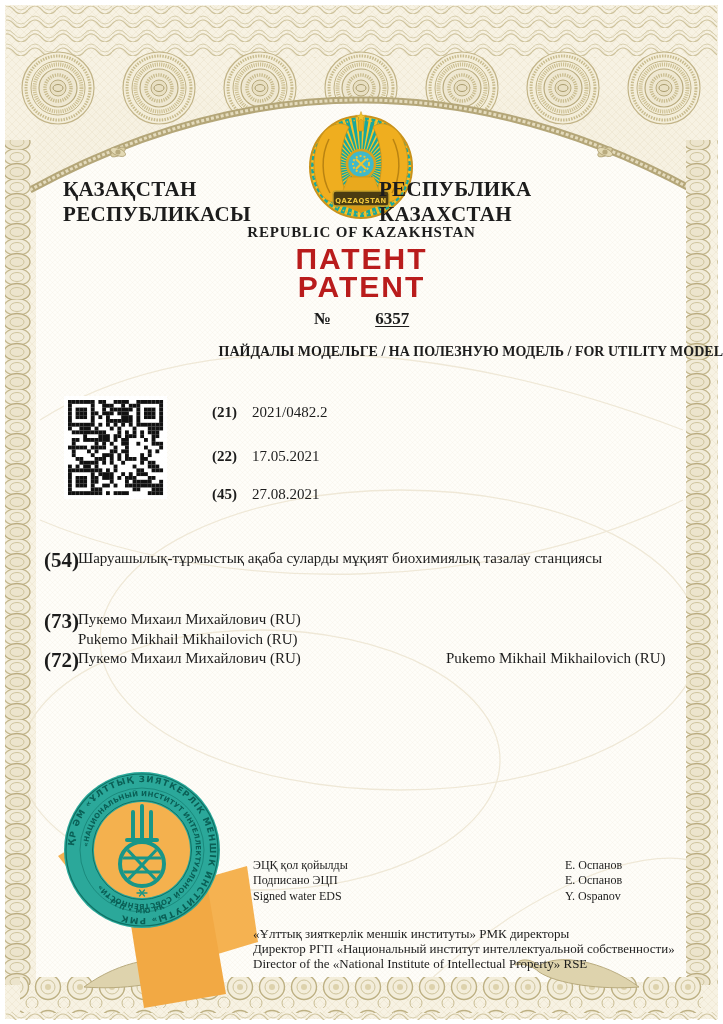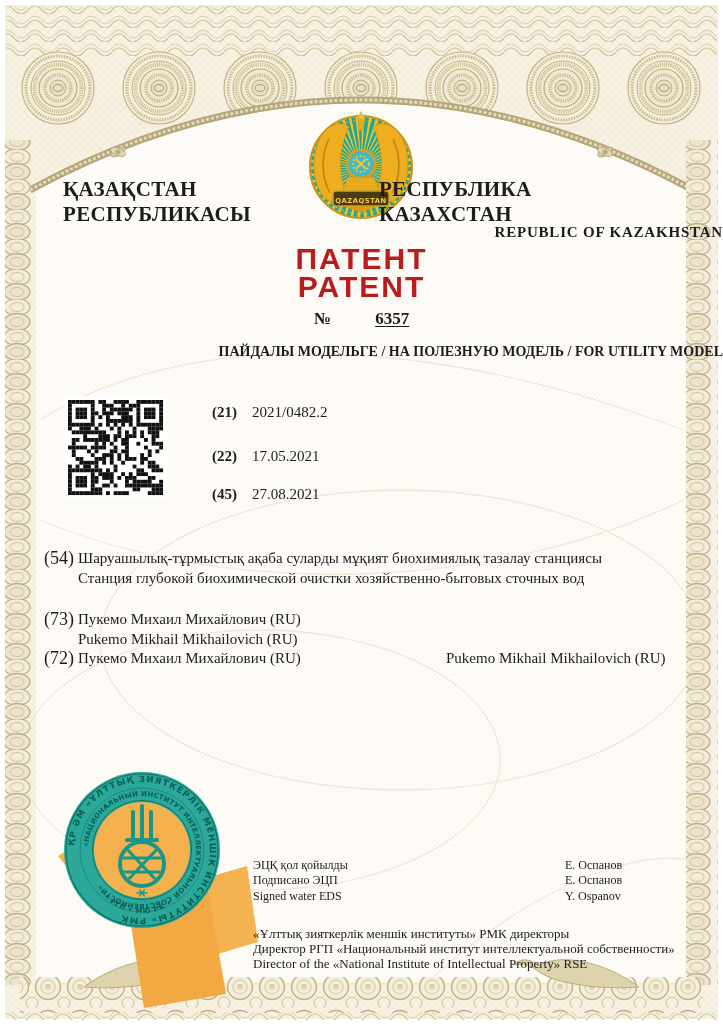--- a/index.html
+++ b/index.html
@@ -2,30 +2,30 @@
 <html><head>
 <meta charset="utf-8">
 <style>
   html,body{margin:0;padding:0;background:#ffffff;}
   .page{position:relative;width:723px;height:1024px;background:#ffffff;overflow:hidden;
         font-family:"Liberation Serif","DejaVu Serif",serif;color:#1c1c1c;}
   .deco{position:absolute;left:0;top:0;width:723px;height:1024px;z-index:0;}
   .txt{position:absolute;z-index:2;}
   #country-row{left:63px;right:63px;top:177px;display:flex;justify-content:space-between;
                font-size:21px;font-weight:bold;letter-spacing:.3px;}
-  #country-en{left:0;width:723px;top:224px;text-align:right;font-size:15px;font-weight:bold;letter-spacing:.8px;}
+  #country-en{left:0;width:723px;top:224px;text-align:center;font-size:15px;font-weight:bold;letter-spacing:.8px;}
   #doc-title{left:0;width:723px;top:245px;text-align:center;
              font-family:"Liberation Sans","DejaVu Sans",sans-serif;
              font-weight:bold;font-size:30px;line-height:28px;letter-spacing:2px;color:#b91c1c;}
   #number-line{left:0;width:723px;top:309px;text-align:center;font-size:17px;font-weight:bold;}
   #number-line .num{text-decoration:underline;text-underline-offset:2px;margin-left:40px;}
   #kind-line{left:0;width:723px;top:344px;text-align:right;font-size:14px;font-weight:bold;}
   .drow{position:absolute;left:212px;font-size:15px;z-index:2;}
   .drow b{display:inline-block;width:40px;}
-  .fcode{position:absolute;left:44px;font-size:18px;font-weight:normal;z-index:2;}
+  .fcode{position:absolute;left:44px;font-size:21px;font-weight:bold;z-index:2;}
   .flines{position:absolute;left:78px;width:612px;font-size:15px;line-height:20px;z-index:2;}
   #f72-latin{position:absolute;left:368px;top:0;}
   #sig{left:253px;top:858px;font-size:12px;line-height:15.4px;}
   .sigrow{display:grid;grid-template-columns:312px auto;}
   #director{left:253px;top:926px;font-size:13px;line-height:15.2px;}
   .sealTxt{font-family:"DejaVu Sans","Liberation Sans",sans-serif;font-weight:bold;fill:#0a5f55;}
   .armsTxt{font-family:"DejaVu Sans","Liberation Sans",sans-serif;font-weight:bold;fill:#f3c93d;}
 </style>
 </head>
 <body>
@@ -557,21 +557,20 @@
   <div class="drow" style="top:448px">
     <b>(22)</b><span>17.05.2021</span>
   </div>
   <div class="drow" style="top:486px">
     <b>(45)</b><span>27.08.2021</span>
   </div>
 
   <div class="fcode" style="top:548px">(54)</div>
   <div class="flines" style="top:548px">
     <div>Шаруашылық-тұрмыстық ақаба суларды мұқият биохимиялық тазалау станциясы</div>
-    <div>Станция глубокой биохимической очистки хозяйственно-бытовых сточных вод</div>
   </div>
 
   <div class="fcode" style="top:609px">(73)</div>
   <div class="flines" style="top:609px">
     <div>Пукемо Михаил Михайлович (RU)</div>
     <div>Pukemo Mikhail Mikhailovich (RU)</div>
   </div>
 
   <div class="fcode" style="top:648px">(72)</div>
   <div class="flines" style="top:648px">

